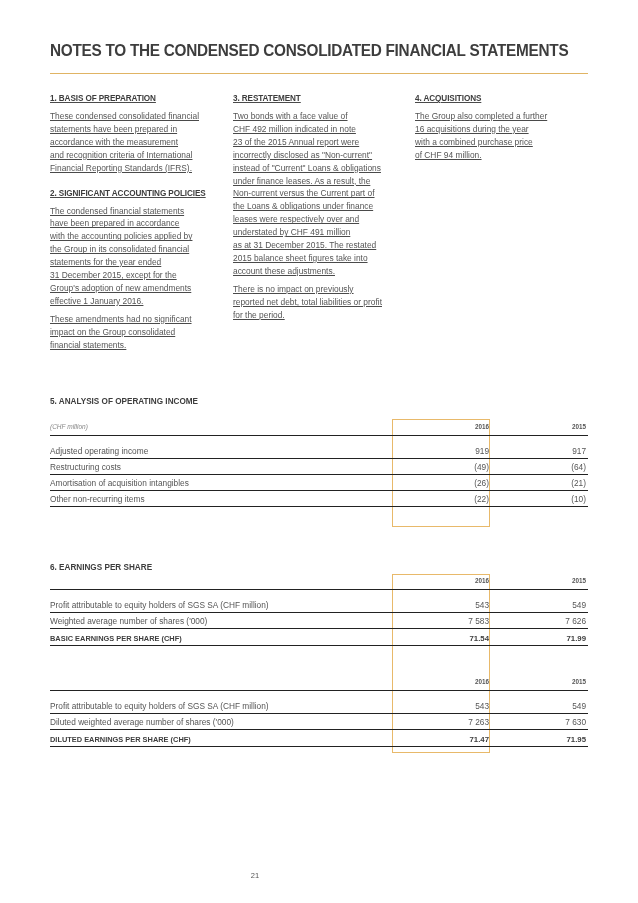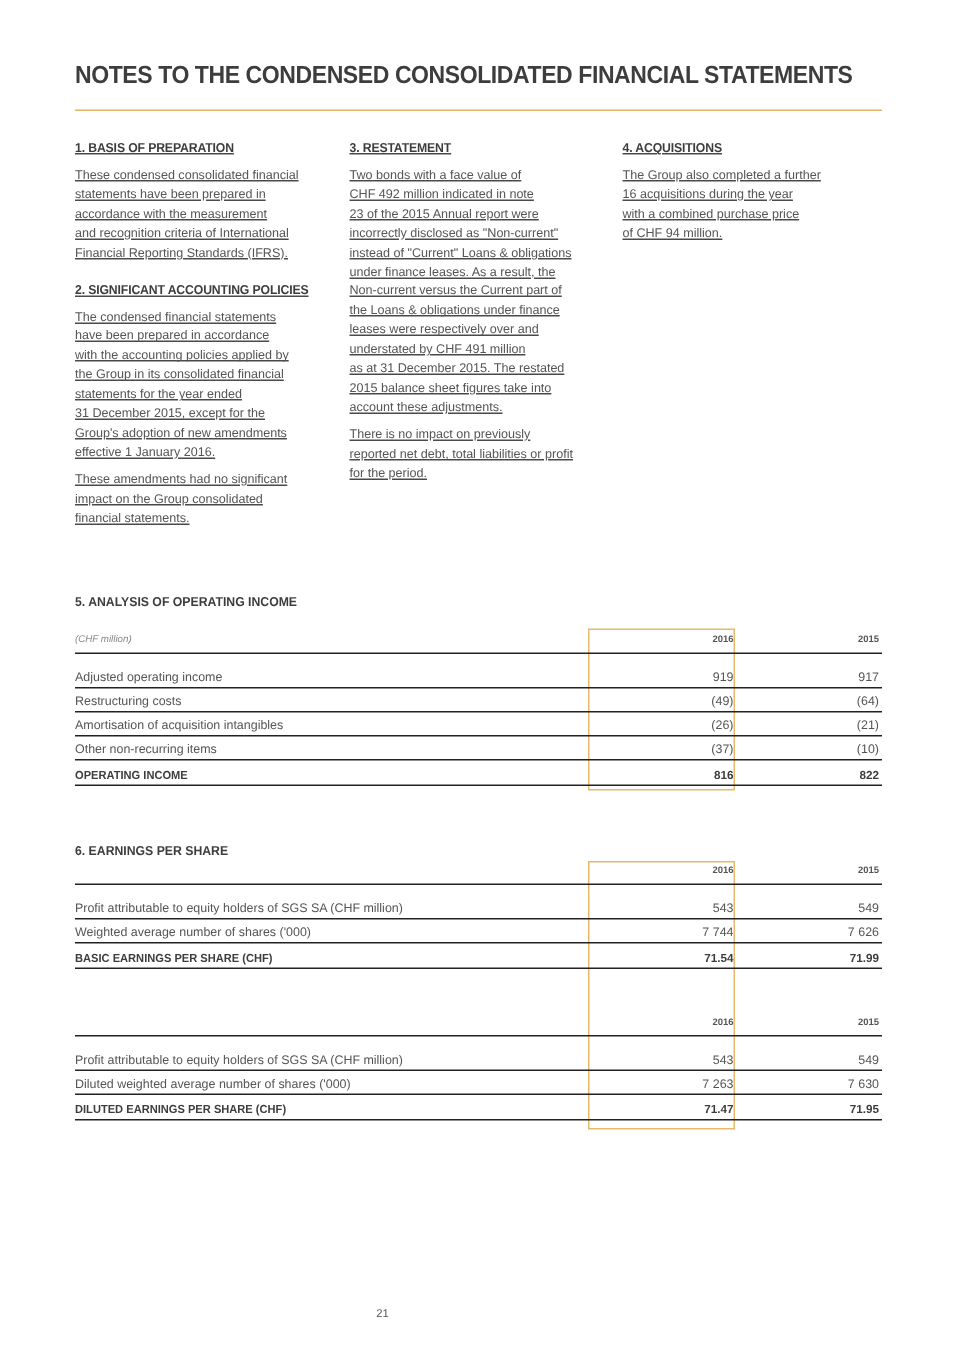--- a/index.html
+++ b/index.html
@@ -146,46 +146,41 @@
     <span class="v y16">(49)</span>
     <span class="v y15">(64)</span>
   </div>
   <div class="row">
     <span class="lbl">Amortisation of acquisition intangibles</span>
     <span class="v y16">(26)</span>
     <span class="v y15">(21)</span>
   </div>
   <div class="row">
     <span class="lbl">Other non-recurring items</span>
-    <span class="v y16">(37)</span>
+    <span class="v y16">(22)</span>
     <span class="v y15">(10)</span>
-  </div>
-  <div class="row total">
-    <span class="lbl">OPERATING INCOME</span>
-    <span class="v y16">816</span>
-    <span class="v y15">822</span>
   </div>
 </div>
 
 <div class="tbl-head" style="top:562px;">6. EARNINGS PER SHARE</div>
 <div class="hl-box" style="left:392px; top:574px; width:98px; height:179px;"></div>
 
 <div class="tbl" style="top:577px;">
   <div class="hdr">
     <span class="y y16">2016</span>
     <span class="y y15">2015</span>
   </div>
   <div class="row first">
     <span class="lbl">Profit attributable to equity holders of SGS SA (CHF million)</span>
     <span class="v y16">543</span>
     <span class="v y15">549</span>
   </div>
   <div class="row">
     <span class="lbl">Weighted average number of shares ('000)</span>
-    <span class="v y16">7 744</span>
+    <span class="v y16">7 583</span>
     <span class="v y15">7 626</span>
   </div>
   <div class="row total">
     <span class="lbl">BASIC EARNINGS PER SHARE (CHF)</span>
     <span class="v y16">71.54</span>
     <span class="v y15">71.99</span>
   </div>
 </div>
 
 <div class="tbl" style="top:678px;">

